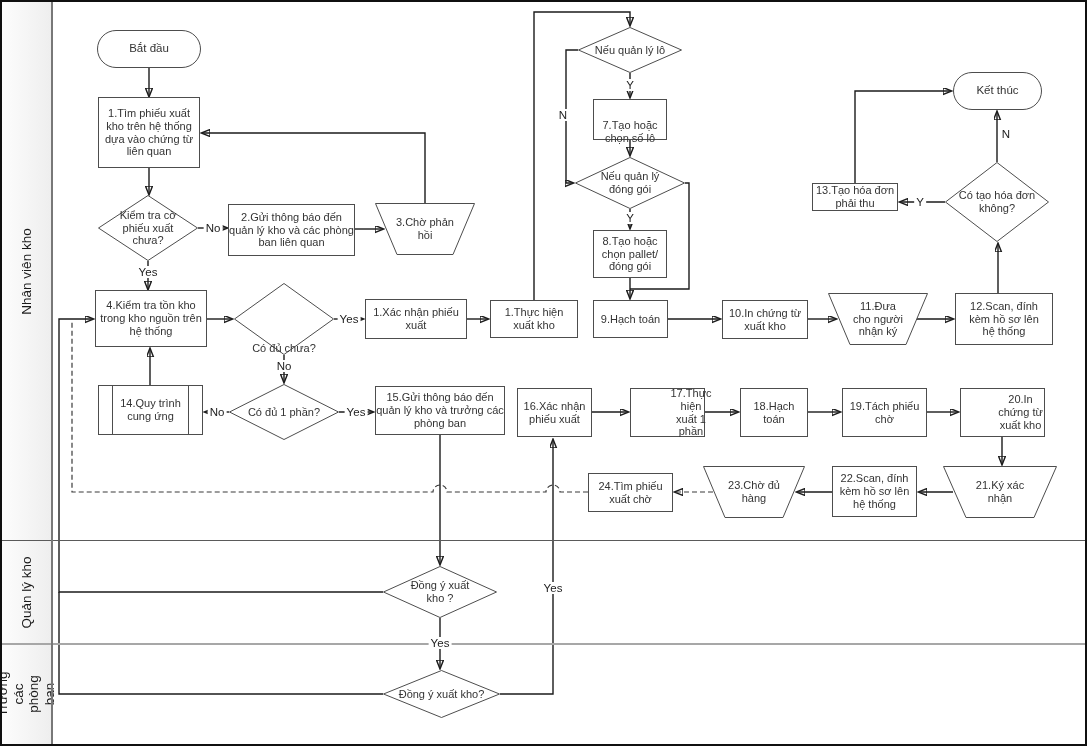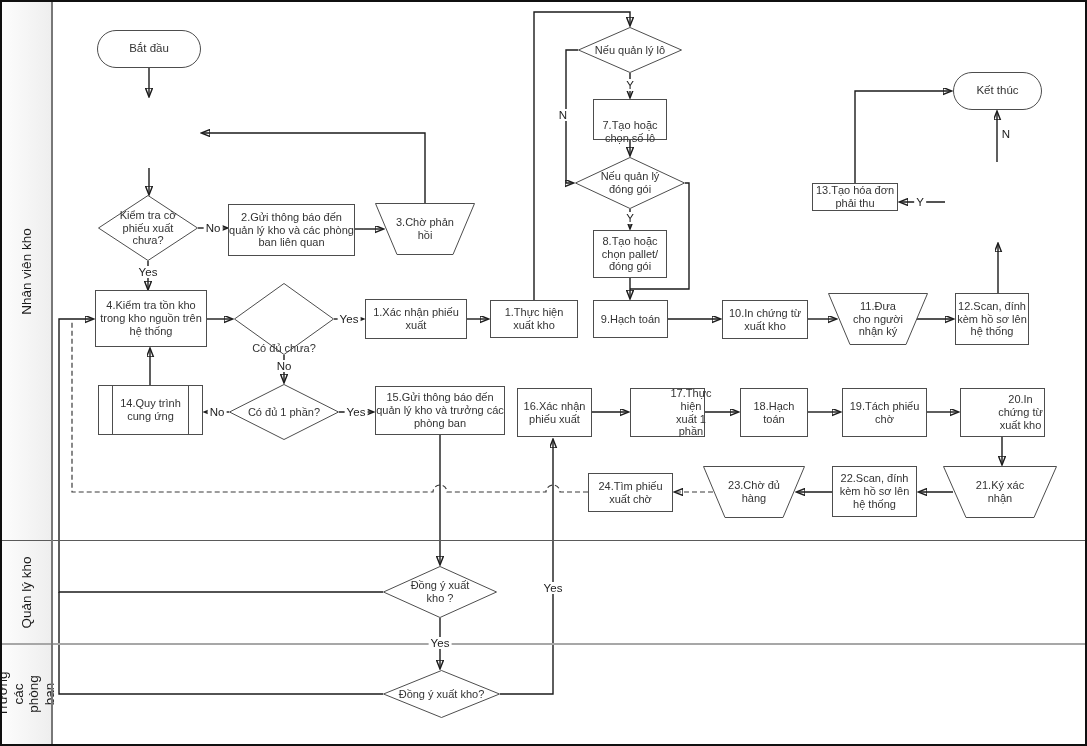--- a/index.html
+++ b/index.html
@@ -101,20 +101,23 @@
   </div>
   <div class="lane-cell" style="top:645px;height:99px;">
     <div class="vtext wrap">Trưởng các phòng ban</div>
   </div>
   <div class="col-sep"></div>
 
   <div class="node oval" style="left:97px;top:30px;width:104px;height:38px;">
     <span class="t">Bắt đầu</span>
     </div>
 
+  <div class="node rect" style="left:98px;top:97px;width:102px;height:71px;">
+    <span class="t">1.Tìm phiếu xuất kho trên hệ thống dựa vào chứng từ liên quan</span>
+    </div>
 
   <div class="node shape" style="left:98px;top:195px;width:100px;height:66px;">
     <svg width="100" height="66">
         <polygon points="50,0.5 99.5,33 50,65.5 0.5,33"></polygon>
       </svg>
     <span class="t" style="width:82px;">Kiểm tra cờ phiếu xuất chưa?</span>
     </div>
 
   <div class="node rect" style="left:228px;top:204px;width:127px;height:52px;">
     <span class="t">2.Gửi thông báo đến quản lý kho và các phòng ban liên quan</span>
@@ -176,24 +179,30 @@
     <span class="t" style="width:78px;">10.In chứng từ xuất kho</span>
     </div>
 
   <div class="node shape" style="left:828px;top:293px;width:100px;height:52px;">
     <svg width="100" height="52">
         <polygon points="0.5,0.5 99.5,0.5 78,51.5 22,51.5"></polygon>
       </svg>
     <span class="t" style="width:52px;">11.Đưa cho người nhận ký</span>
     </div>
 
-  <div class="node rect" style="left:955px;top:293px;width:74px;height:52px;">
+  <div class="node rect" style="left:955px;top:293px;width:98px;height:52px;">
     <span class="t" style="width:80px;">12.Scan, đính kèm hồ sơ lên hệ thống</span>
     </div>
 
+  <div class="node shape" style="left:945px;top:162px;width:104px;height:80px;">
+    <svg width="104" height="80">
+        <polygon points="52,0.5 103.5,40 52,79.5 0.5,40"></polygon>
+      </svg>
+    <span class="t" style="width:95px;">Có tạo hóa đơn không?</span>
+    </div>
 
   <div class="node rect" style="left:812px;top:183px;width:86px;height:28px;">
     <span class="t" style="width:80px;">13.Tạo hóa đơn phải thu</span>
     </div>
 
   <div class="node oval" style="left:953px;top:72px;width:89px;height:38px;">
     <span class="t">Kết thúc</span>
     </div>
 
   <div class="node pre" style="left:98px;top:385px;width:105px;height:50px;">

